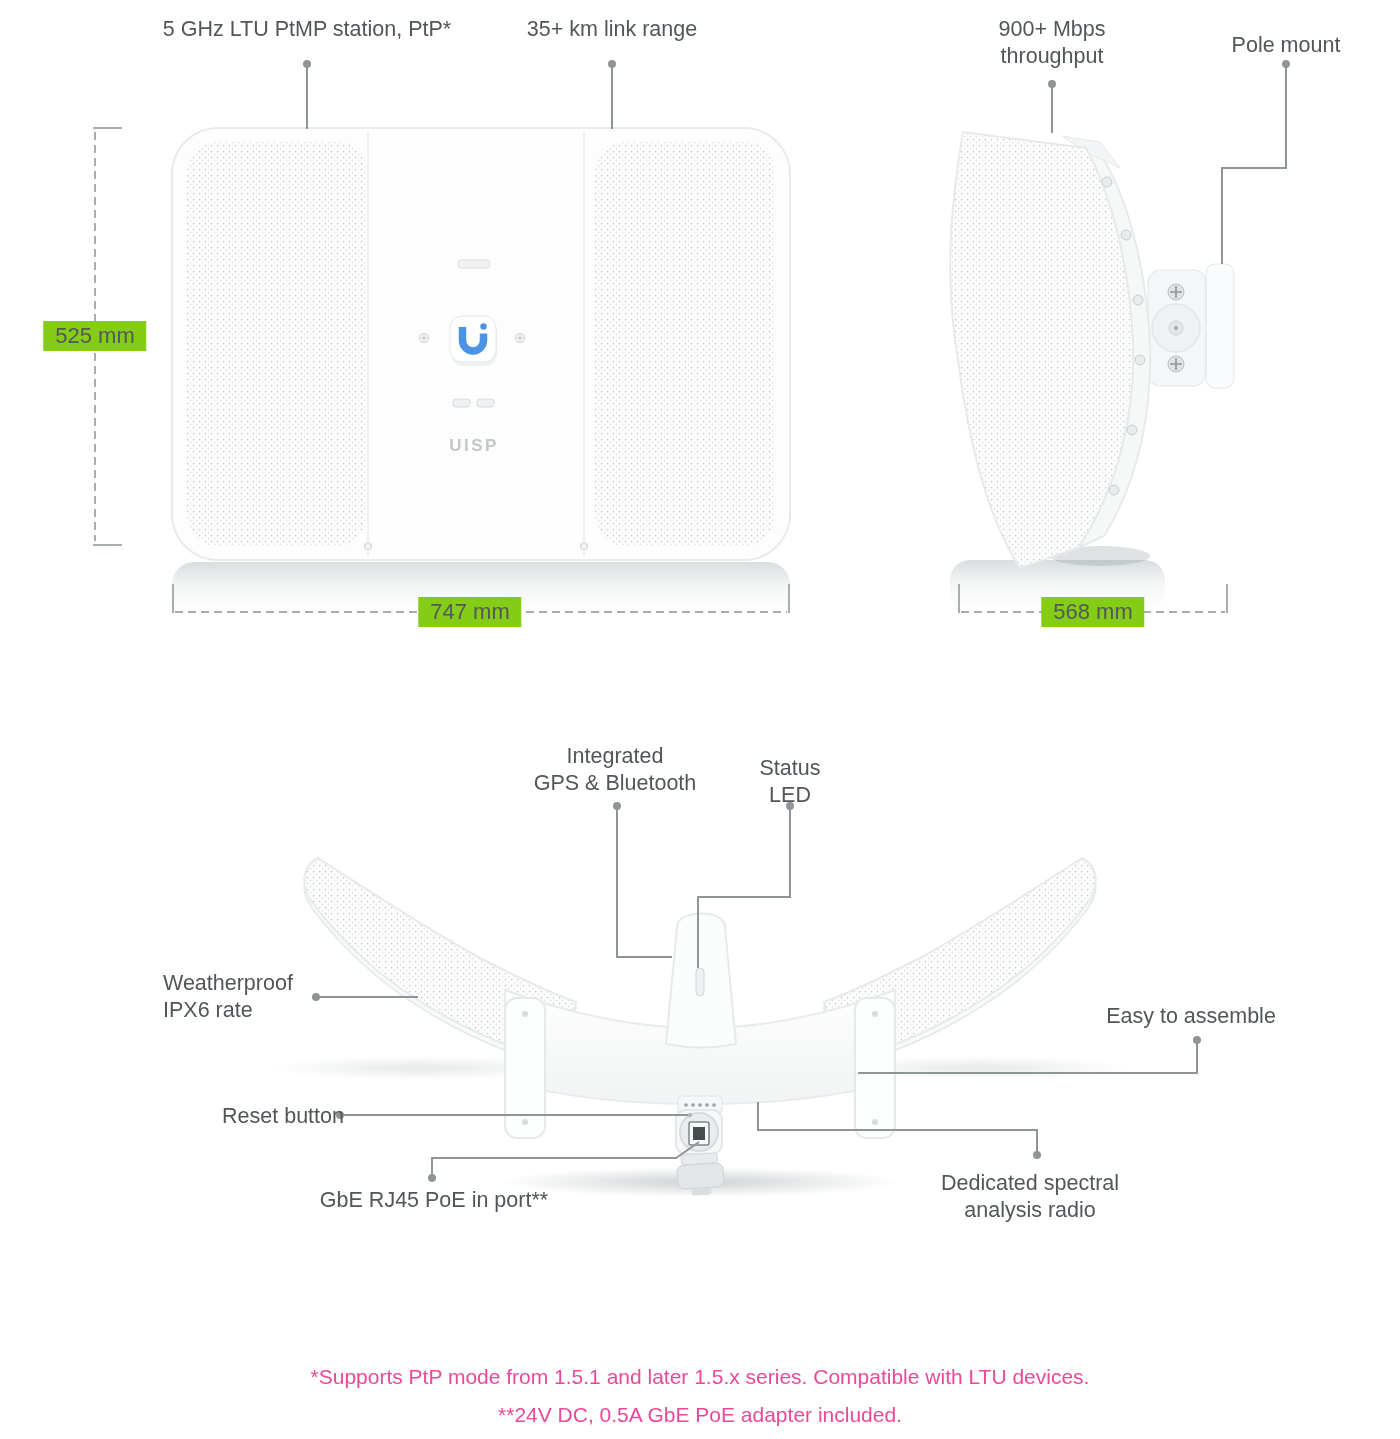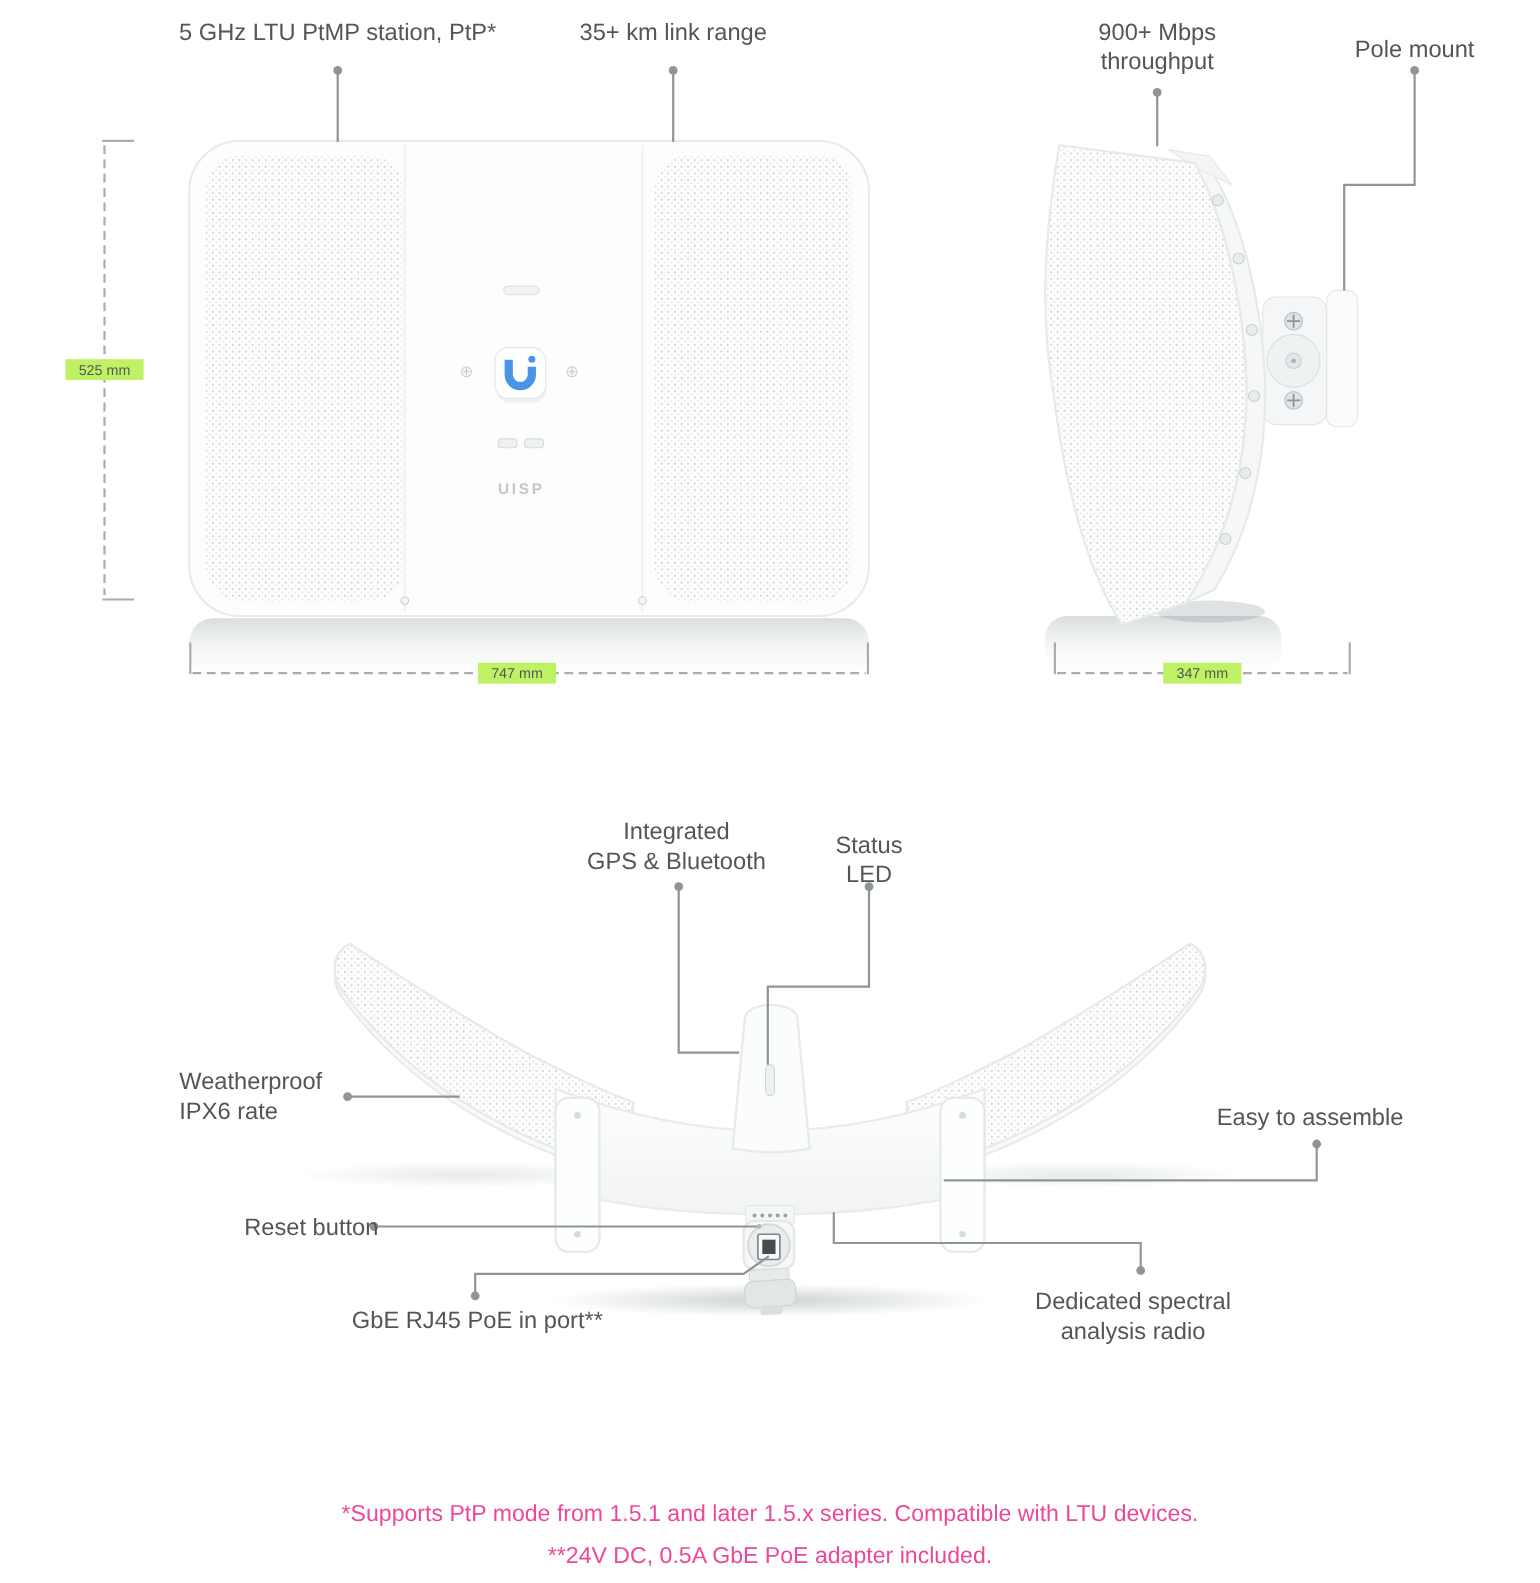--- a/index.html
+++ b/index.html
@@ -2,25 +2,25 @@
 <html><head>
 <meta charset="utf-8">
 <style>
   html,body{margin:0;padding:0;background:#fff;}
   .canvas{position:relative;width:1400px;height:1439px;background:#ffffff;overflow:hidden;
           font-family:"Liberation Sans",sans-serif;}
   svg.art{position:absolute;left:0;top:0;}
   .callout{position:absolute;color:#515659;font-size:21.5px;line-height:27px;white-space:nowrap;}
   .callout .ln{display:block;}
   .c{transform:translateX(-50%);text-align:center;}
-  .dim{position:absolute;color:#54585a;font-size:13px;background:#bef264;padding:2px 12px;
+  .dim{position:absolute;color:#54585a;font-size:22px;background:#84cc16;padding:2px 12px;
        transform:translate(-50%,-50%);white-space:nowrap;}
   .foot{position:absolute;left:0;width:100%;text-align:center;color:#ec4899;font-size:21px;line-height:27px;}
   .wordmark{position:absolute;left:474px;top:436px;transform:translateX(-50%);
-            font-size:14px;font-weight:700;letter-spacing:2.5px;color:#c3c7c9;}
+            font-size:17px;font-weight:700;letter-spacing:2.5px;color:#c3c7c9;}
 </style>
 </head>
 <body>
 
 <div class="canvas">
 
 <svg class="art" width="1400" height="1439" viewBox="0 0 1400 1439">
   <defs>
     <pattern id="dots" width="6" height="6" patternUnits="userSpaceOnUse">
       <rect width="6" height="6" fill="#fdfdfd"></rect>
@@ -219,20 +219,20 @@
 <div class="callout c" style="left:261px;top:1103px;margin-left:22px;">Reset button</div>
 <div class="callout c" style="left:434px;top:1187px;">GbE RJ45 PoE in port**</div>
 <div class="callout c" style="left:1191px;top:1003px;">Easy to assemble</div>
 <div class="callout c" style="left:1030px;top:1170px;">
   <span class="ln">Dedicated spectral</span>
   <span class="ln">analysis radio</span>
 </div>
 
 <div class="dim" style="left:95px;top:336px;">525 mm</div>
 <div class="dim" style="left:470px;top:612px;">747 mm</div>
-<div class="dim" style="left:1093px;top:612px;">347 mm</div>
+<div class="dim" style="left:1093px;top:612px;">568 mm</div>
 
 <div class="wordmark">UISP</div>
 
 <div class="foot" style="top:1363px;">*Supports PtP mode from 1.5.1 and later 1.5.x series. Compatible with LTU devices.</div>
 <div class="foot" style="top:1401px;">**24V DC, 0.5A GbE PoE adapter included.</div>
 
 </div>
 
 </body></html>

